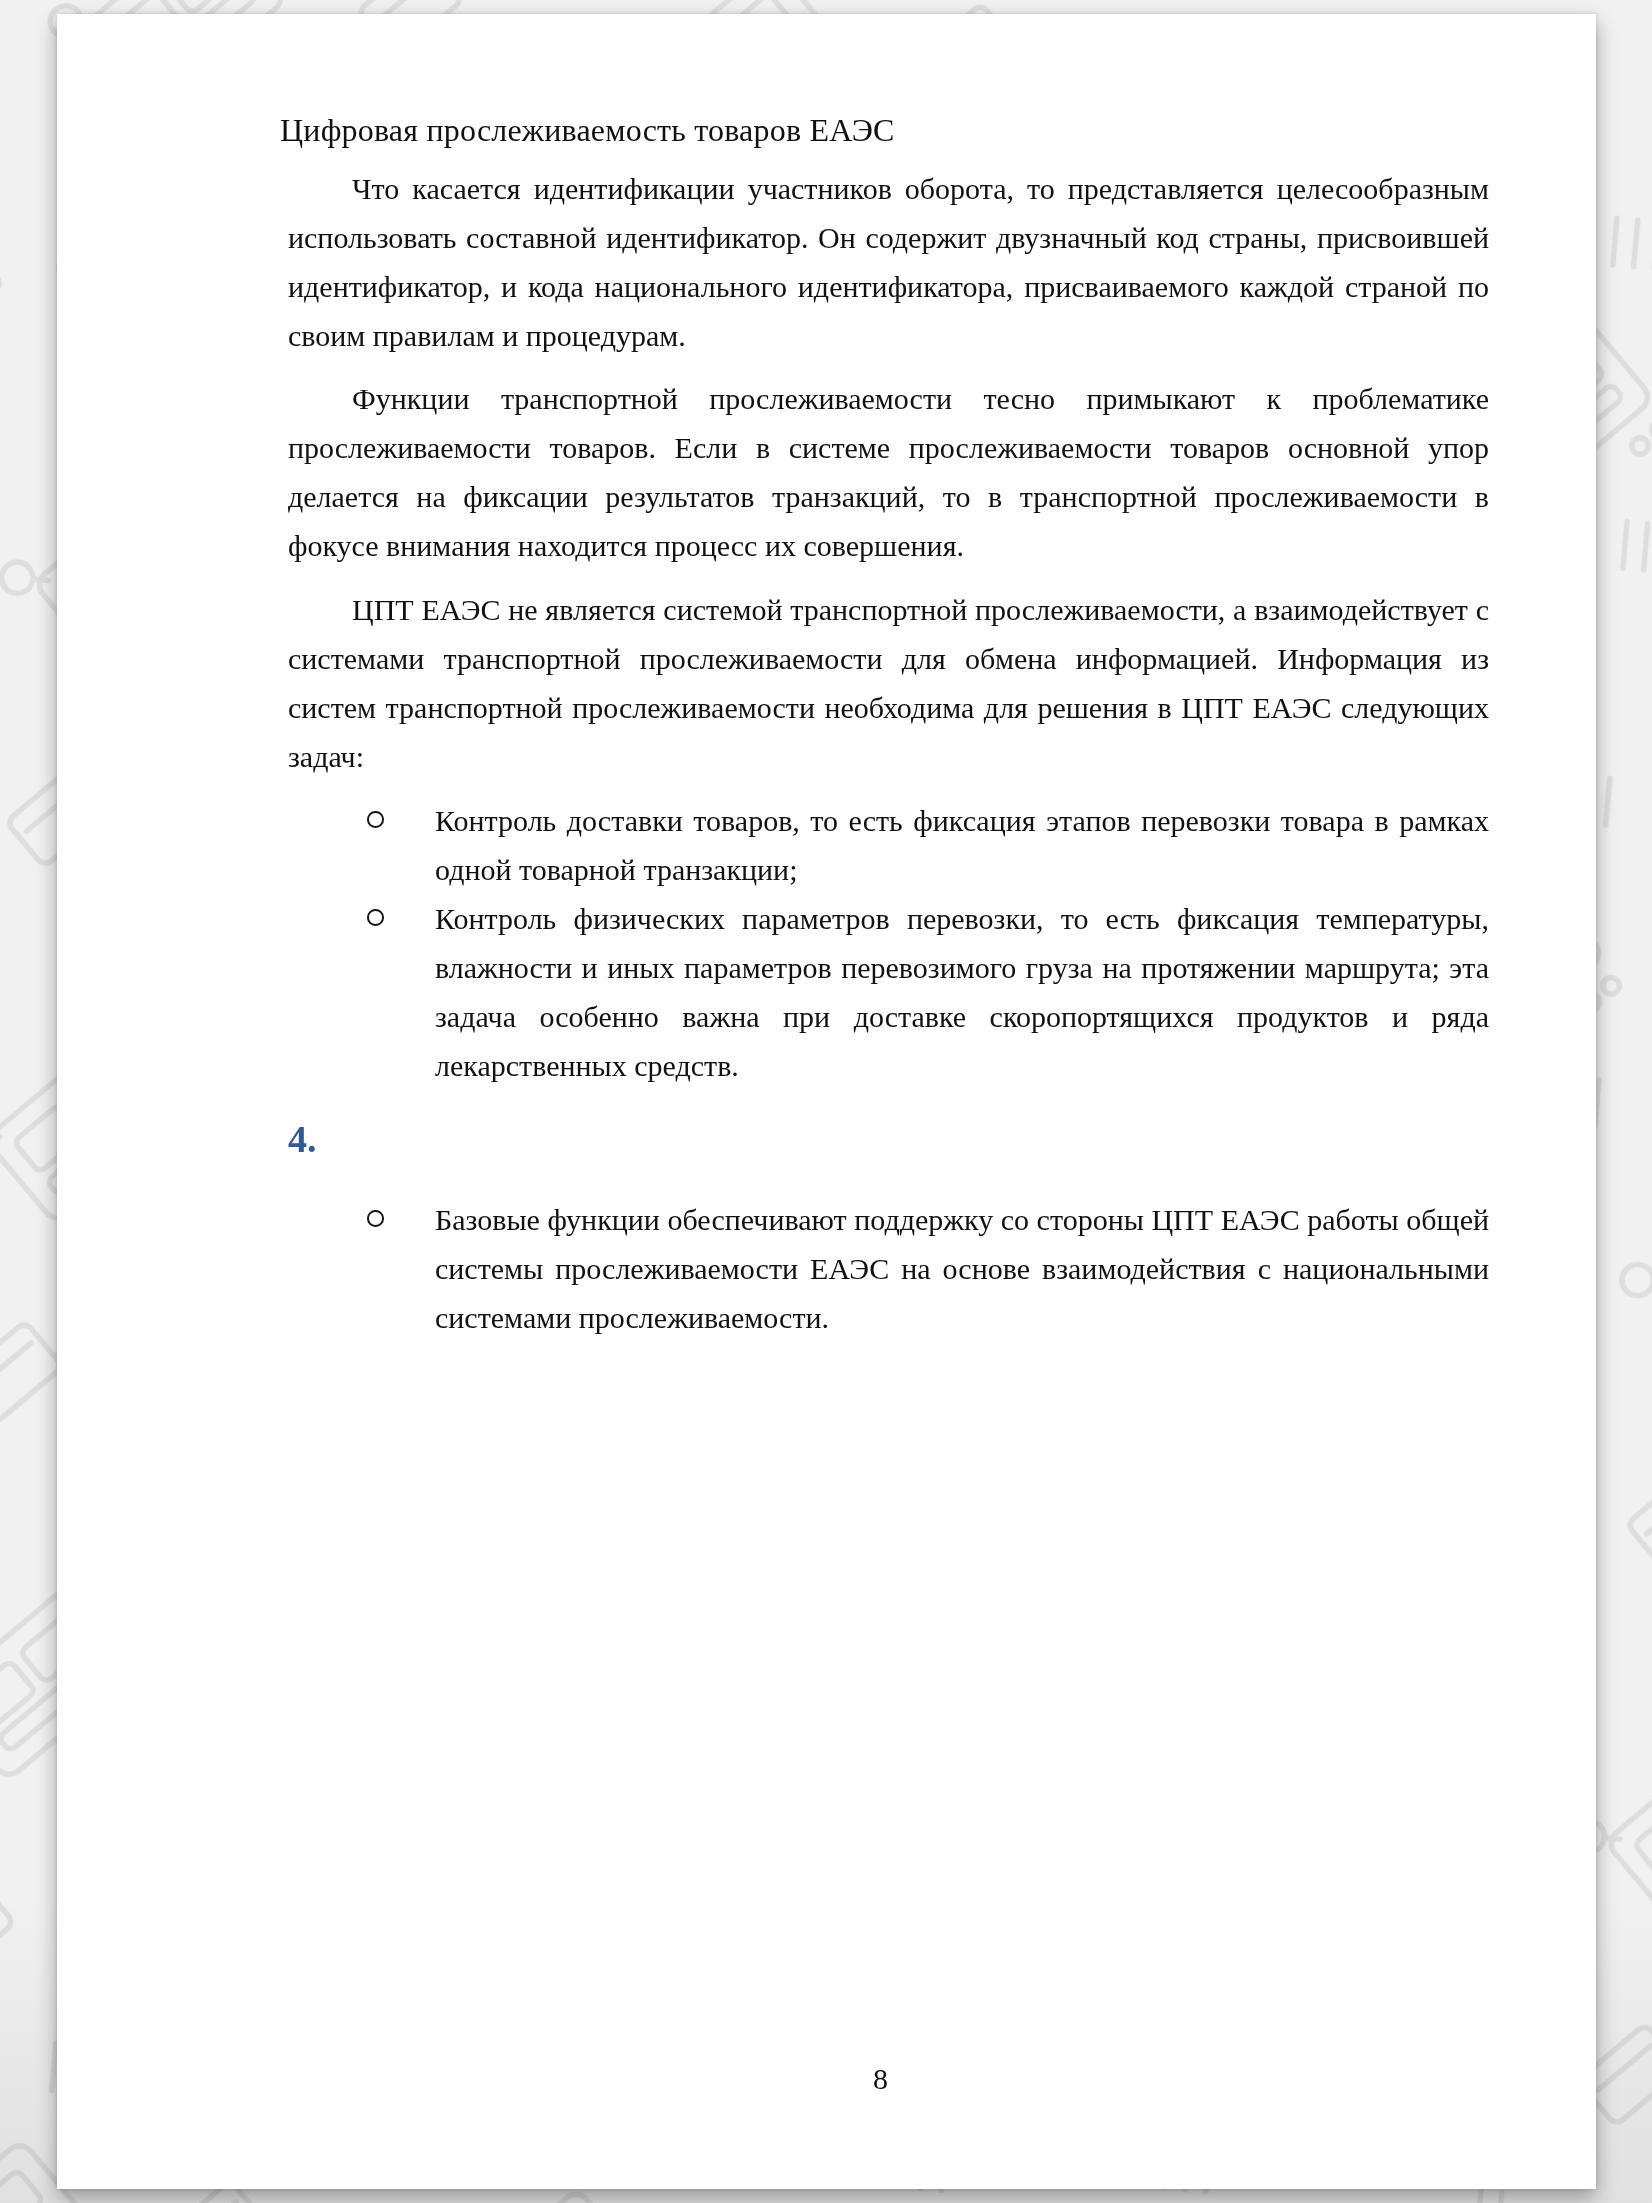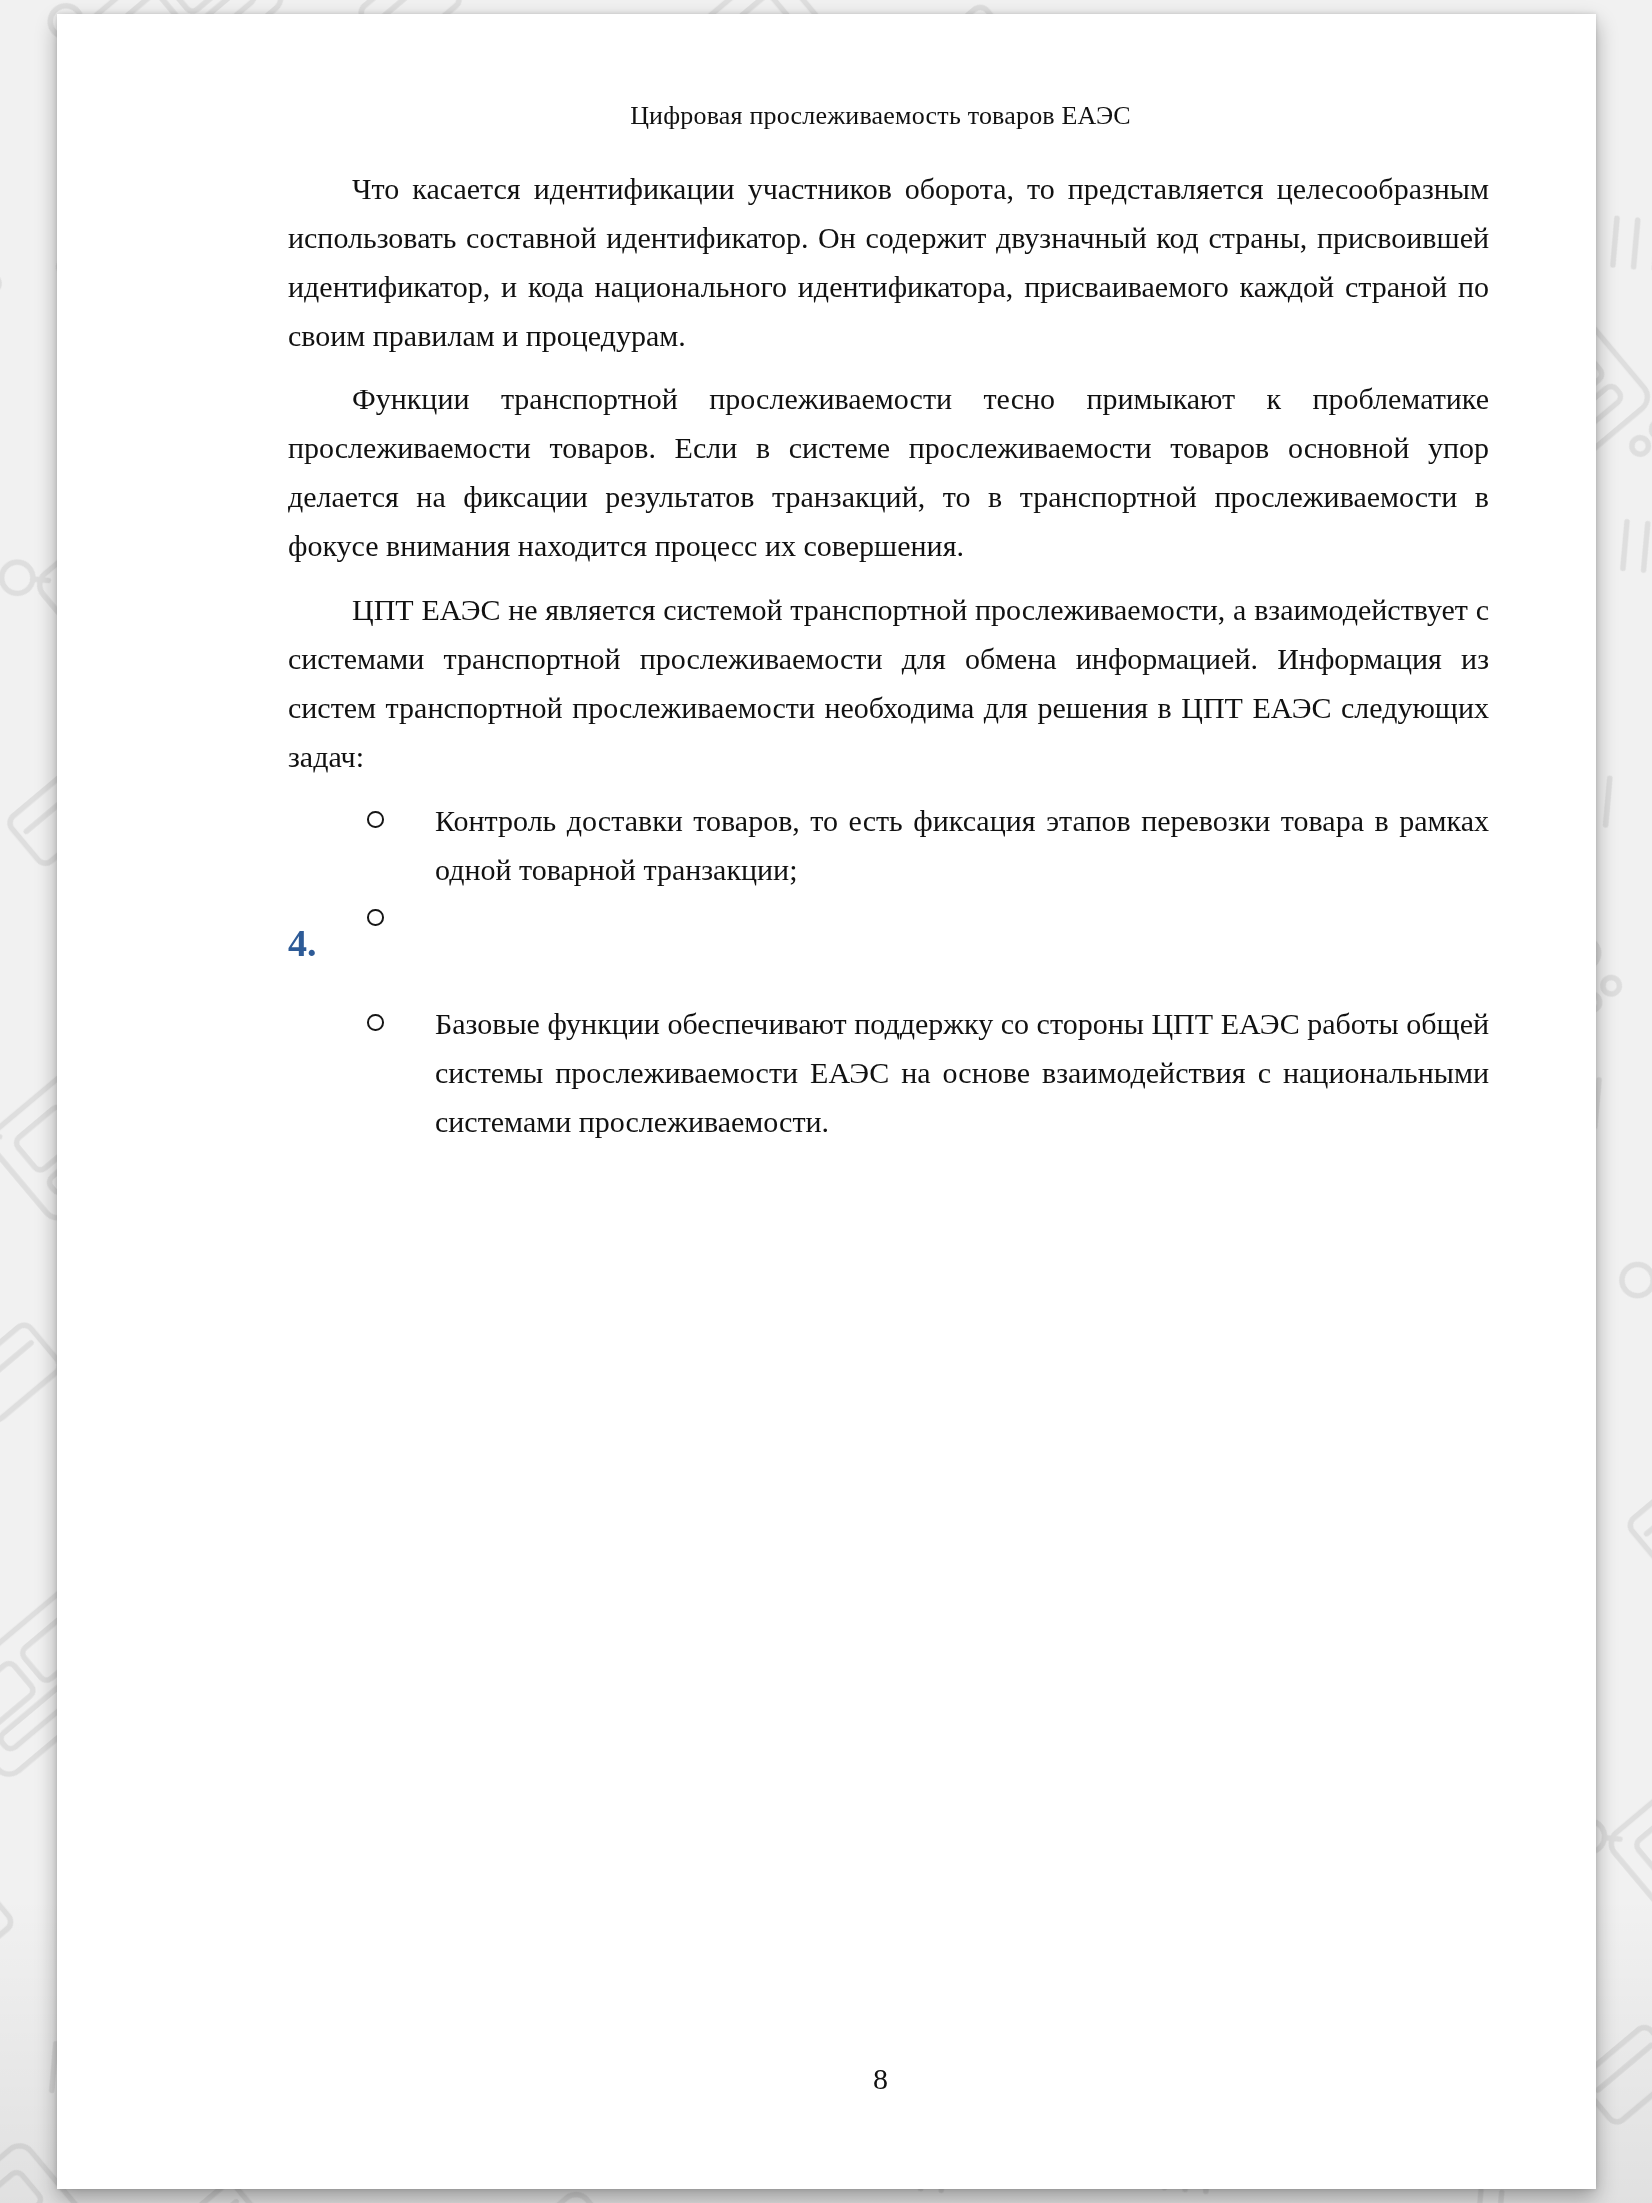--- a/index.html
+++ b/index.html
@@ -21,23 +21,22 @@
   }
   .sheet {
     position: absolute;
     left: 57px; top: 13.8px;
     width: 1539px; height: 2175px;
     background: #ffffff;
     box-shadow: 0 9.2px 20px rgba(0,0,0,0.32), 0 0 4.6px rgba(0,0,0,0.14);
   }
   .doc-header {
     position: absolute;
-    left: 223px; top: 87px; width: 1201px;
-    text-align: center;
-    font-size: 26px;
+    left: 223px; top: 98px; width: 1201px;
+    font-size: 32px;
     color: #111111;
     letter-spacing: 0.2px;
   }
   .content {
     position: absolute;
     left: 231px; top: 150px; width: 1201px;
     font-size: 30px;
     line-height: 49px;
     color: #111111;
     text-align: justify;
@@ -134,21 +133,21 @@
 
       <p><span>Функции </span><span class="bold">транспортной прослеживаемости</span><span> тесно примыкают к проблематике прослеживаемости товаров. Если в системе прослеживаемости товаров основной упор делается на фиксации результатов транзакций, то в транспортной прослеживаемости в фокусе внимания находится процесс их совершения.</span></p>
 
       <p>ЦПТ ЕАЭС не является системой транспортной прослеживаемости, а взаимодействует с системами транспортной прослеживаемости для обмена информацией. Информация из систем транспортной прослеживаемости необходима для решения в ЦПТ ЕАЭС следующих задач:</p>
 
       <ul class="doc-list">
         <li>
           <span class="o-marker"></span><span>Контроль доставки товаров, то есть фиксация этапов перевозки товара в рамках одной товарной транзакции;</span>
         </li>
         <li>
-          <span class="o-marker"></span>
+          <span class="o-marker"></span><span>Контроль физических параметров перевозки, то есть фиксация температуры, влажности и иных параметров перевозимого груза на протяжении маршрута; эта задача особенно важна при доставке скоропортящихся продуктов и ряда лекарственных средств.</span>
         </li>
       </ul>
 
       <h2 class="section-heading">
         <span class="hnum">4.</span>
       </h2>
 
 
       <ul class="doc-list spaced">
         <li>

